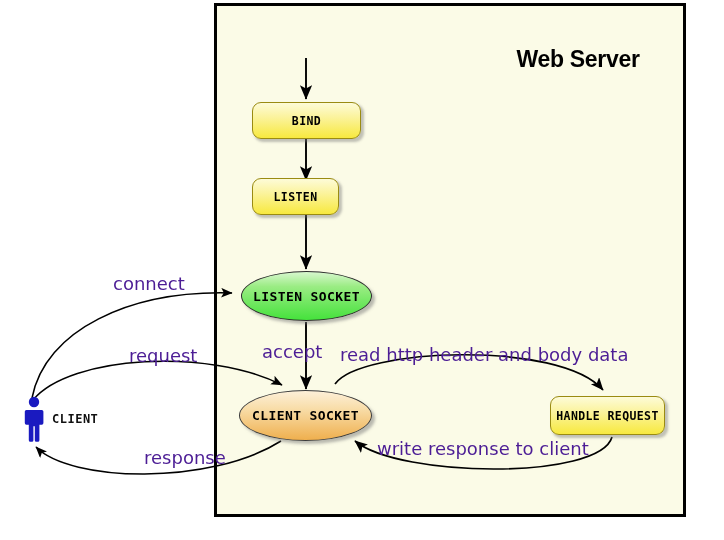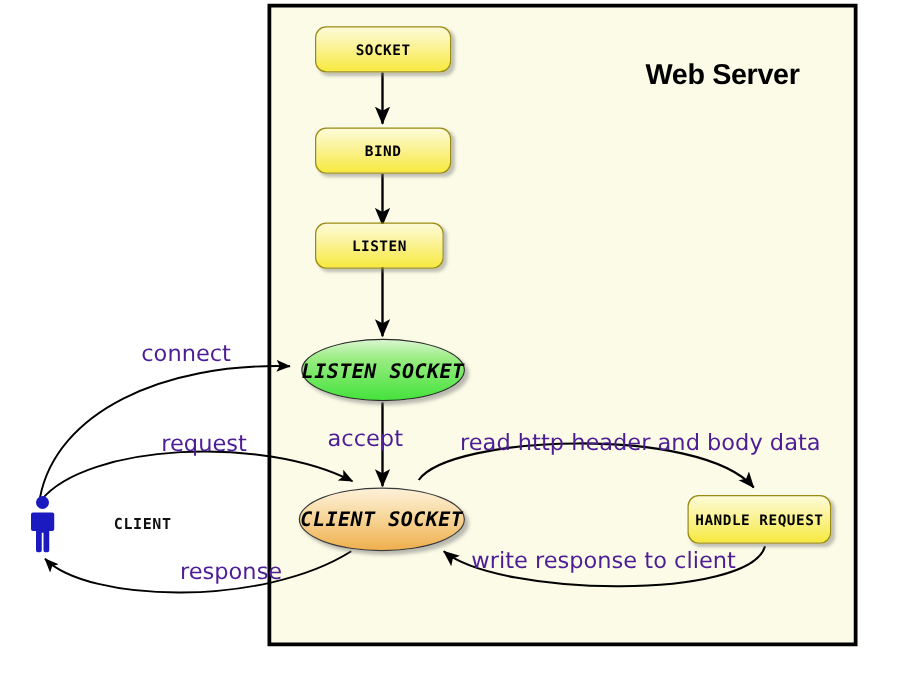--- a/index.html
+++ b/index.html
@@ -70,25 +70,24 @@
     position: absolute;
     box-sizing: border-box;
     border: 1.6px solid #3a3a3a;
     border-radius: 50%;
     box-shadow: 3px 3px 3px rgba(120,120,120,0.5);
     display: flex;
     align-items: center;
     justify-content: center;
     font-family: "DejaVu Sans Mono", monospace;
     font-weight: bold;
-    font-size: 16px;
+    font-size: 13px;
     letter-spacing: 0.4px;
     color: #000000;
     white-space: nowrap;
-    font-style: italic;
   }
   .ellipse-green {
     background: linear-gradient(to bottom, #d8f7cf 0%, #9bec84 30%, #45e23c 100%);
     border-color: #2b2b2b;
   }
   .ellipse-orange {
     background: linear-gradient(to bottom, #fdf0d9 0%, #f8dca6 38%, #efaf4e 100%);
     border-color: #3a3a3a;
   }
   .edge-label {
@@ -99,21 +98,20 @@
     white-space: nowrap;
   }
   .client-label {
     position: absolute;
     font-family: "DejaVu Sans Mono", monospace;
     font-weight: bold;
     font-size: 12px;
     letter-spacing: 0.5px;
     color: #111111;
     white-space: nowrap;
-    margin-left: 39px;
   }
   .client-figure {
     position: absolute;
     left: 22px;
     top: 396px;
     width: 24px;
     height: 48px;
   }
 </style>
 </head>
@@ -161,29 +159,26 @@
 
     <g>
       <path d="M335,384 C360,348 560,340 603,390" fill="none" stroke="#000" stroke-width="1.7" marker-end="url(#ah)"></path>
     </g>
 
     <g>
       <path d="M612,437 C600,480 400,478 355,441" fill="none" stroke="#000" stroke-width="1.7" marker-end="url(#ah)"></path>
     </g>
   </svg>
 
-  <div class="node-box" style="left:252px; top:21px; width:109px; height:37px;">
-    <span>SOCKET</span>
-  </div>
 
   <div class="node-box" style="left:252px; top:102px; width:109px; height:37px;">
     <span>BIND</span>
   </div>
 
-  <div class="node-box" style="left:252px; top:178px; width:103px; height:37px;">
+  <div class="node-box" style="left:252px; top:178px; width:87px; height:37px;">
     <span>LISTEN</span>
   </div>
 
   <div class="node-ellipse ellipse-green" style="left:241px; top:271px; width:131px; height:50px;">
     <span>LISTEN SOCKET</span>
   </div>
 
   <div class="node-ellipse ellipse-orange" style="left:239px; top:390px; width:133px; height:51px;">
     <span>CLIENT SOCKET</span>
   </div>
@@ -199,17 +194,17 @@
   <div class="client-label" style="left:52px; top:412px;">CLIENT</div>
 
   <div class="edge-label" style="left:113px; top:273px;">connect</div>
 
   <div class="edge-label" style="left:262px; top:341px;">accept</div>
 
   <div class="edge-label" style="left:97px; top:345px;margin-left:32px;">request</div>
 
   <div class="edge-label" style="left:108px; top:447px;margin-left:36px;">response</div>
 
-  <div class="edge-label" style="left:368px; top:344px;">read http header and body data</div>
+  <div class="edge-label" style="left:340px; top:344px;">read http header and body data</div>
 
   <div class="edge-label" style="left:377px; top:438px;">write response to client</div>
 
 </div>
 
 </body></html>

